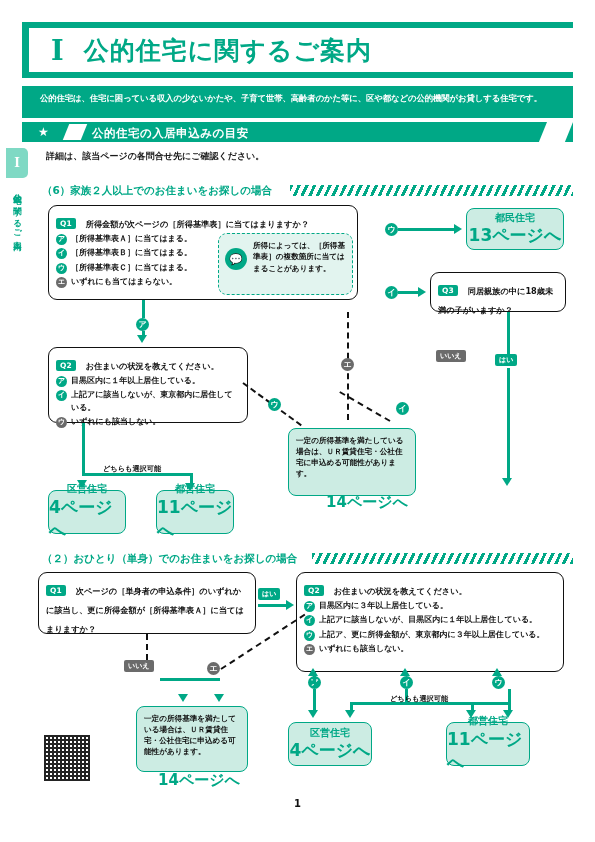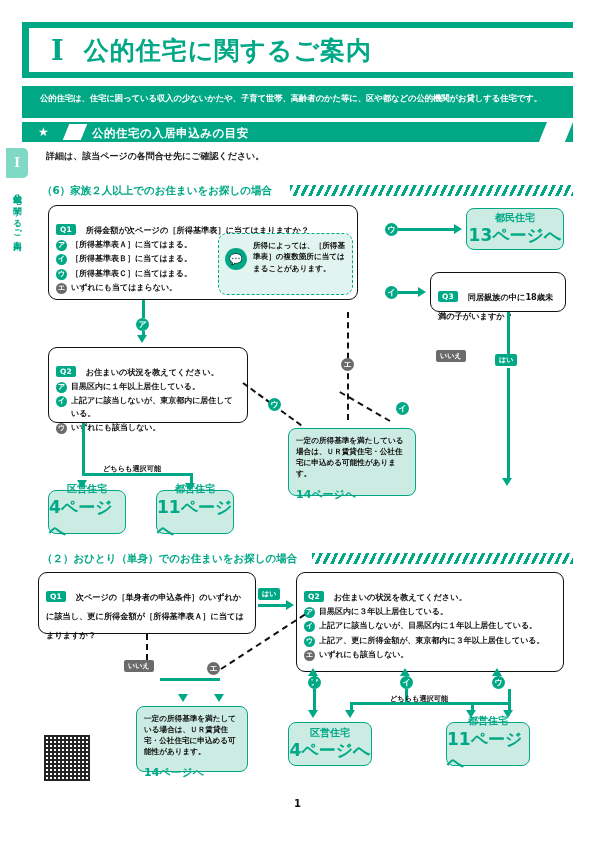--- a/index.html
+++ b/index.html
@@ -88,21 +88,21 @@
   }
   .hatch {
     position: absolute; height: 11px;
     background: repeating-linear-gradient(115deg,
       #00a886 0px, #00a886 3px, #ffffff 3px, #ffffff 7px);
   }
 
   
   .qbox {
     position: absolute; background: #fff; border: 1.4px solid #111;
-    border-radius: 9px; padding: 12px 7px;
+    border-radius: 9px; padding: 6px 7px;
   }
   .qtag {
     display: inline-block; background: #00a886; color: #fff;
     font-size: 7.5px; font-weight: bold; border-radius: 2px;
     padding: 1px 4px; margin-right: 5px; vertical-align: 1px;
   }
   .qtitle { font-size: 8.2px; font-weight: bold; color: #111; line-height: 1.5; }
   .qopt {
     font-size: 8px; font-weight: bold; color: #111;
     line-height: 1.55; display: flex; align-items: flex-start; gap: 4px;
@@ -130,21 +130,21 @@
   }
   .dest .d1 { font-size: 10px; font-weight: bold; color: #00a886; line-height:1.35; }
   .dest .d2 { font-size: 17px; font-weight: bold; color: #00a886; line-height:1.35; }
 
   
   .tipbox {
     position: absolute; background: #ccece3; border: 1.3px solid #00a886;
     border-radius: 8px; padding: 6px 7px;
   }
   .tipbox .t { font-size: 7.6px; font-weight: bold; color: #111; line-height: 1.45; }
-  .tipbox .p { font-size: 11px; font-weight: bold; color: #00a886; margin-top: 8px; }
+  .tipbox .p { font-size: 15px; font-weight: bold; color: #00a886; margin-top: 14px; text-align: right; }
 
   .dashbox {
     position: absolute; background: #e2f4ef;
     border: 1.6px dashed #00a886; border-radius: 9px;
     padding: 6px 7px 6px 34px;
   }
   .dashbox .t { font-size: 7.6px; font-weight: bold; color: #111; line-height: 1.5; }
   .speech-ic {
     position: absolute; left: 6px; top: 14px; width: 22px; height: 22px;
     border-radius: 50%; background: #00a886;

